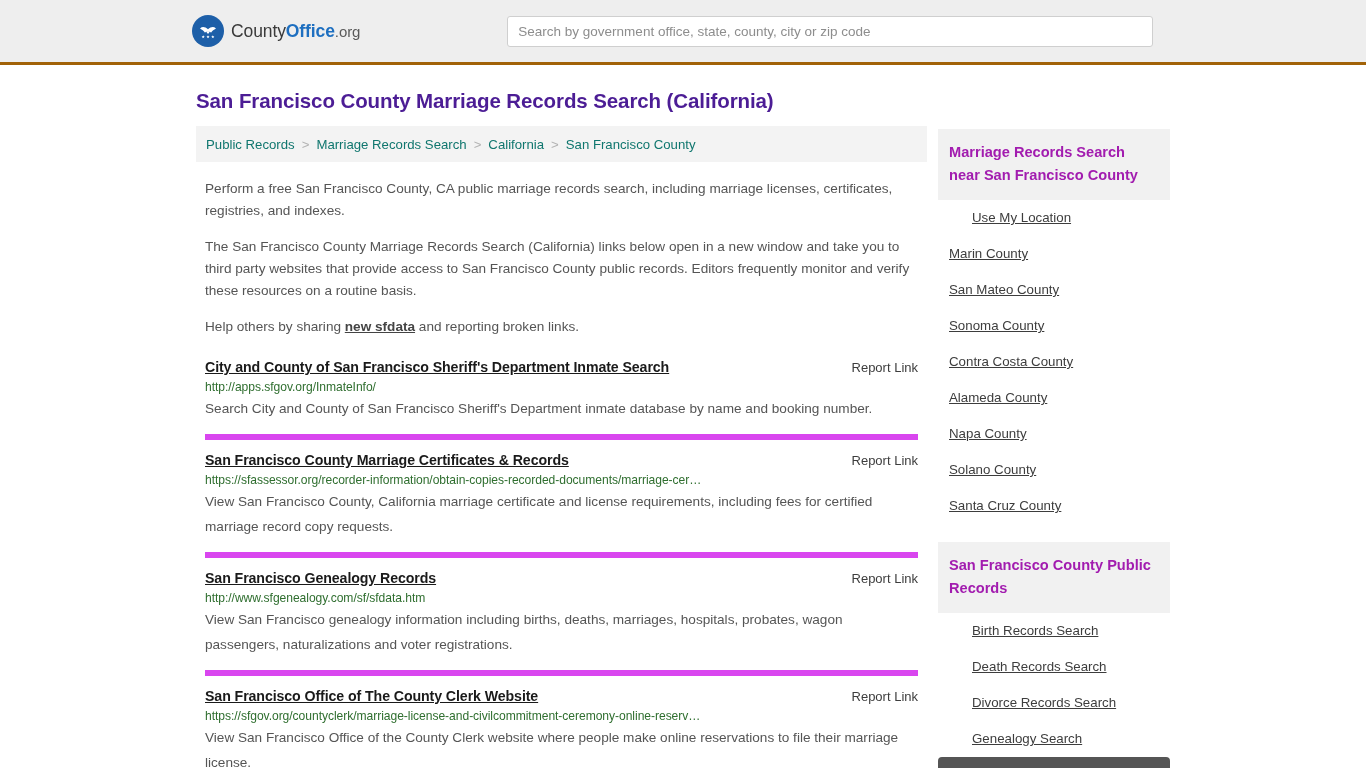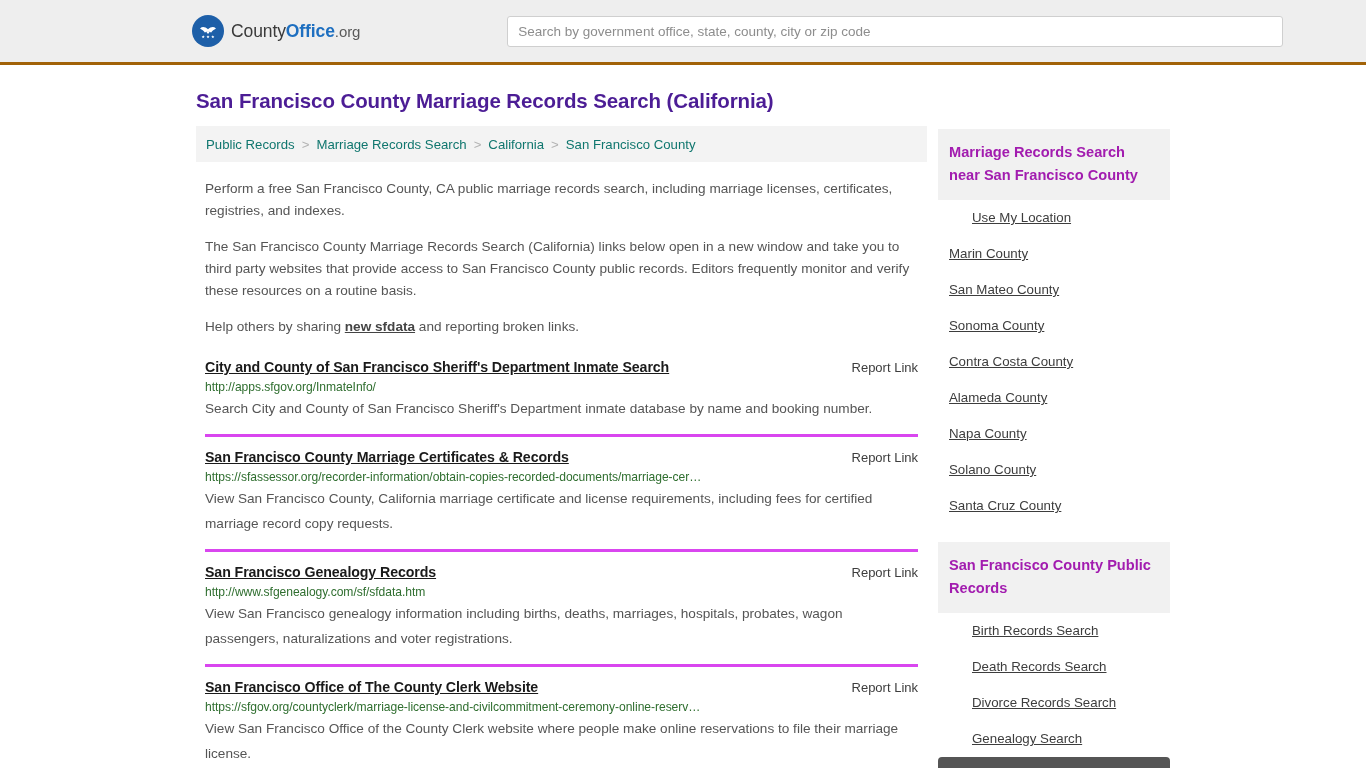--- a/index.html
+++ b/index.html
@@ -44,21 +44,21 @@
     color: #2b2b2b;
     letter-spacing: -0.1px;
     white-space: nowrap;
   }
   .brand-text .b-bold { color: #1e6fc0; font-weight: bold; }
   .brand-text .b-one { color: #3a3a3a; }
   .brand-text .b-tld { color: #5a5a5a; font-size: 15px; }
 
   .search-wrap { margin-left: 103px; }
   .search-input {
-    width: 776px;
+    width: 646px;
     height: 31px;
     border: 1px solid #cfcfcf;
     border-radius: 3px;
     background: #fff;
     padding: 0 10px;
     font-family: "Liberation Sans", sans-serif;
     font-size: 13.5px;
     color: #333;
     outline: none;
   }
@@ -119,21 +119,21 @@
   .intro a.inline-link {
     color: #444;
     text-decoration: underline;
     font-weight: bold;
   }
 
   
   .results { margin-top: 17px; padding: 0 9px; }
   .result {
     padding: 12px 0 13px 0;
-    border-top: 3px solid #d946ef;
+    border-top: 6px solid #d946ef;
   }
   .result:first-child { border-top: none; padding-top: 4px; }
   .result-head {
     display: flex;
     align-items: baseline;
     justify-content: space-between;
   }
   .result-title {
     font-size: 14.2px;
     font-weight: bold;

